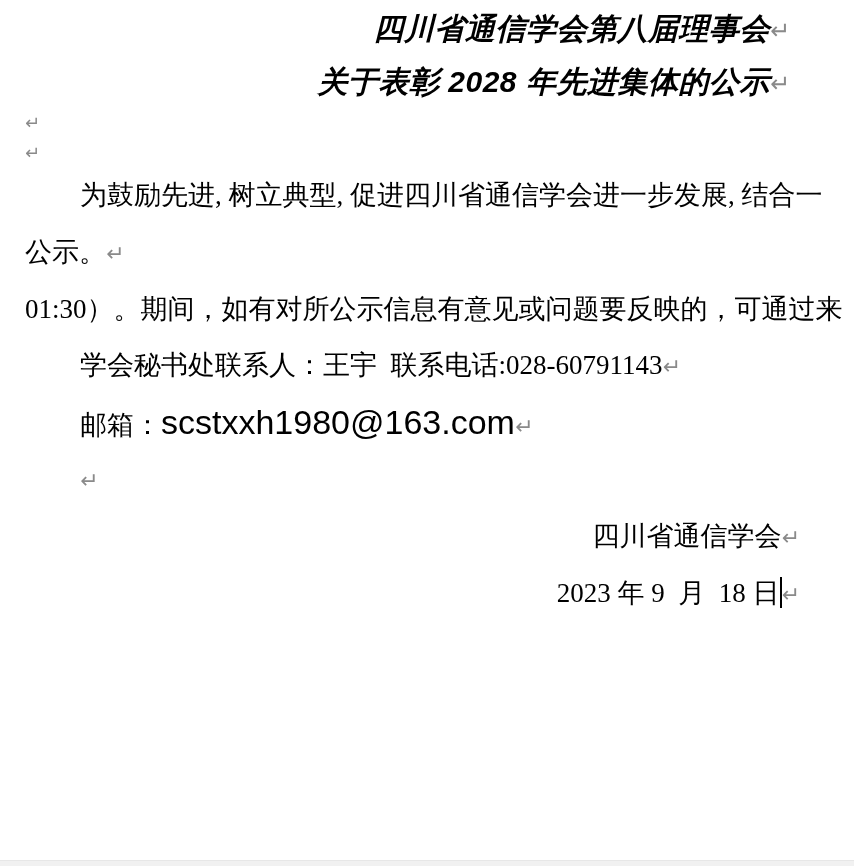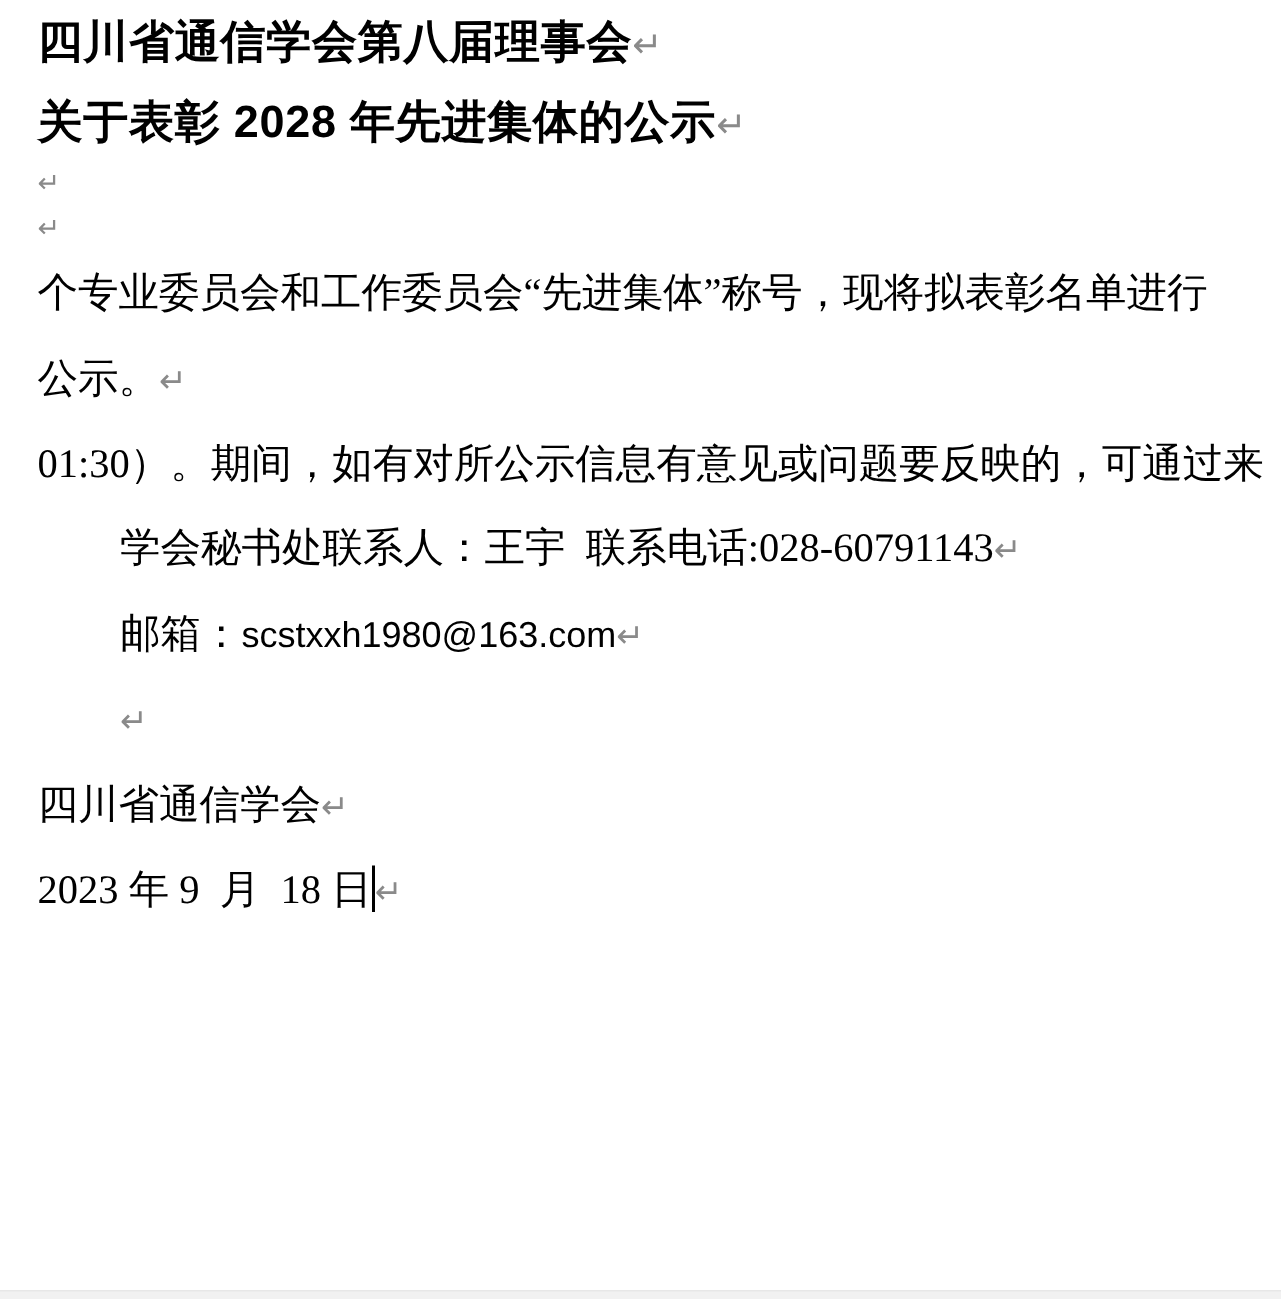--- a/index.html
+++ b/index.html
@@ -18,55 +18,57 @@
   .doc {
     position: absolute;
     left: 0; top: 0; right: 0; bottom: 0;
     padding: 2px 24px 0 25px;
     box-sizing: border-box;
     cursor: text;
   }
   .title-line {
     height: 53px;
     line-height: 53px;
-    text-align: left;
+    text-align: right;
     font-family: "Liberation Sans", "DejaVu Sans", sans-serif;
     font-weight: bold;
     font-size: 30px;
     letter-spacing: 0.5px;
     white-space: pre;
     padding-right: 40px;
+    font-style: italic;
   }
   .small-empty {
     height: 29.5px;
     line-height: 29.5px;
     font-size: 18px;
     white-space: pre;
   }
   .line {
     height: 56.8px;
     line-height: 56.8px;
     font-size: 27px;
     white-space: pre;
   }
   .indent { padding-left: 55px; }
   .right {
+    text-align: right;
     padding-right: 30px;
   }
   .pilcrow {
     color: #8a8a8a;
     font-family: "DejaVu Sans", sans-serif;
     font-size: 22px;
     letter-spacing: 0;
   }
   .title-line .pilcrow { font-size: 24px; font-weight: normal; }
   .small-empty .pilcrow { font-size: 18px; }
   .sans {
     font-family: "Liberation Sans", "DejaVu Sans", sans-serif;
-    font-size: 24px;
+    font-size: 34px;
   }
   .caret {
     display: inline-block;
     width: 2px;
     height: 31px;
     background: #000000;
     vertical-align: -6px;
   }
   .bottom-strip {
     position: absolute;
@@ -82,21 +84,21 @@
 <div class="doc">
 
   <div class="title-line"><span>四川省通信学会第八届理事会</span><span class="pilcrow">↵</span></div>
 
   <div class="title-line"><span>关于表彰 2028 年先进集体的公示</span><span class="pilcrow">↵</span></div>
 
   <div class="small-empty"><span class="pilcrow">↵</span></div>
 
   <div class="small-empty"><span class="pilcrow">↵</span></div>
 
-  <div class="line"><span>个专业委员会和工作委员会“先进集体”称号，现将拟表彰名单进行</span></div>
+  <div class="line indent"><span>为鼓励先进, 树立典型, 促进四川省通信学会进一步发展, 结合一</span></div>
   <div class="line"><span>公示。</span><span class="pilcrow">↵</span></div>
 
   <div class="line"><span>01:30）。期间，如有对所公示信息有意见或问题要反映的，可通过来</span></div>
 
   <div class="line indent"><span>学会秘书处联系人：王宇  联系电话:028-60791143</span><span class="pilcrow">↵</span></div>
 
   <div class="line indent"><span>邮箱：</span><span class="sans">scstxxh1980@163.com</span><span class="pilcrow">↵</span></div>
 
   <div class="line indent"><span class="pilcrow">↵</span></div>
 

